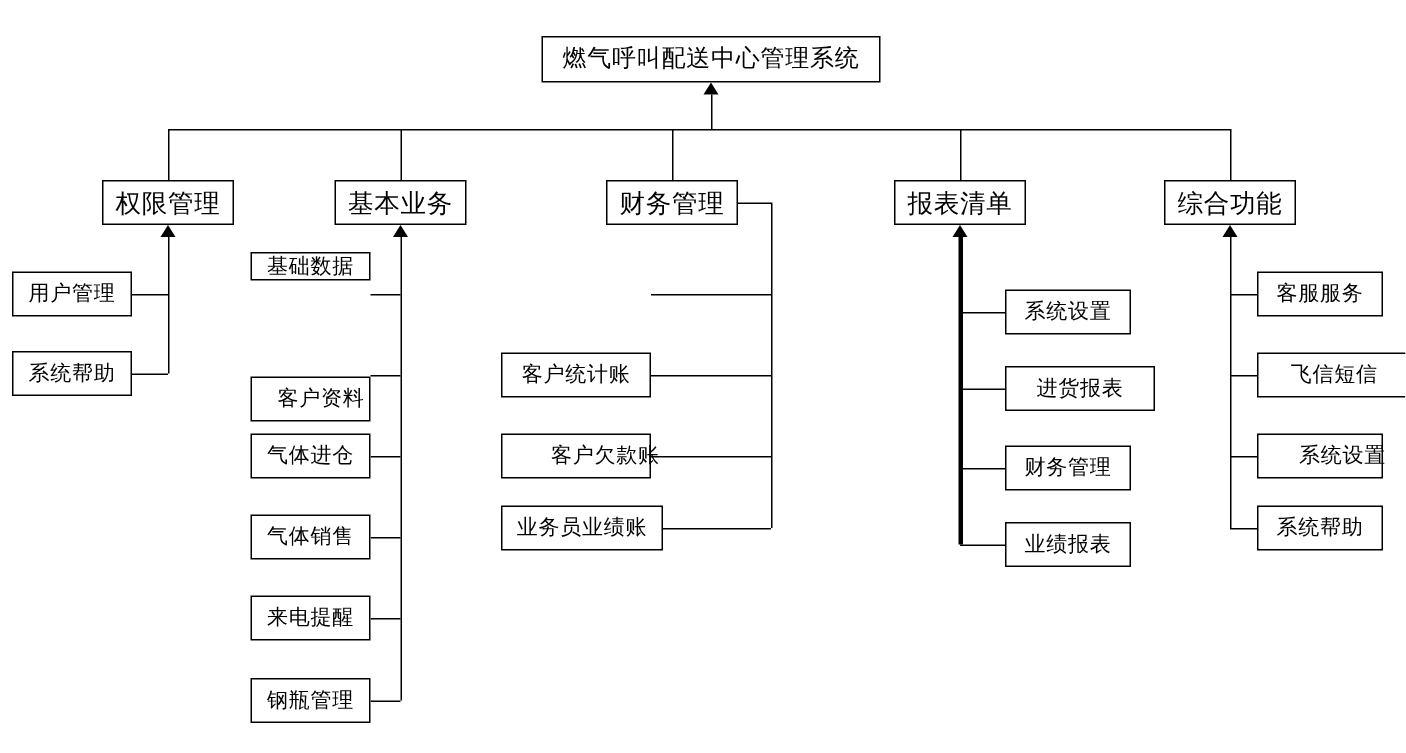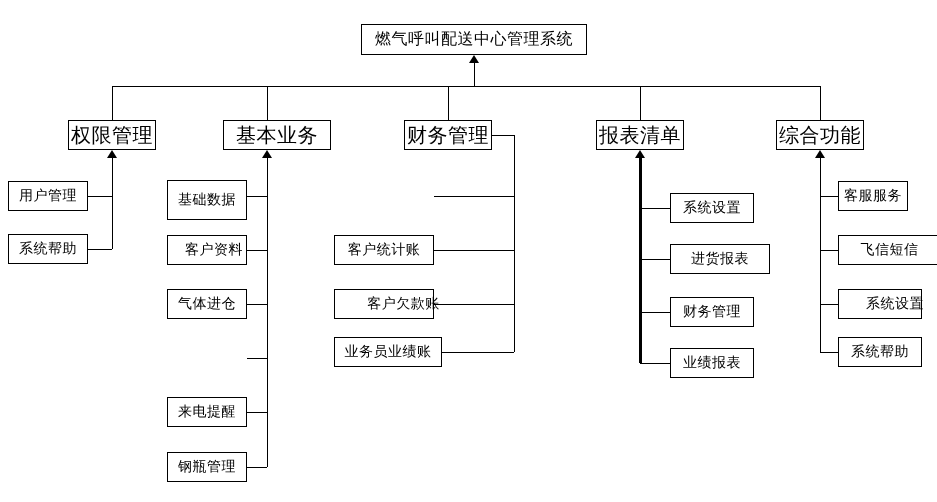--- a/index.html
+++ b/index.html
@@ -18,21 +18,21 @@
     background:#ffffff;
     display:flex;
     align-items:center;
     justify-content:center;
     color:#000000;
     white-space:nowrap;
     letter-spacing:0.5px;
     z-index:3;
   }
   .node-root{font-size:16px;}
-  .node-l2{font-size:20px;}
+  .node-l2{font-size:17px;}
   .node-l3{font-size:14px;}
   .edge{
     position:absolute;
     background:#000000;
     z-index:1;
   }
   .edge.h{height:1px;}
   .edge.v{width:1px;}
   .arrow-up{
     position:absolute;
@@ -53,30 +53,31 @@
     <div class="arrow-up" style="left: 469px; top: 55px;"></div>
     <div class="edge v" style="left: 112px; top: 86px; height: 34px; width: 1px;"></div>
     <div class="node node-l2" style="left: 68px; top: 120px; width: 88px; height: 30px;">权限管理</div>
     <div class="edge v" style="left: 112px; top: 158px; height: 91px; width: 1px;"></div>
     <div class="arrow-up" style="left: 107px; top: 150px;"></div>
     <div class="edge h" style="left: 88px; top: 196px; width: 24px; height: 1px;"></div>
     <div class="node node-l3" style="left: 8px; top: 181px; width: 80px; height: 30px;">用户管理</div>
     <div class="edge h" style="left: 88px; top: 249px; width: 24px; height: 1px;"></div>
     <div class="node node-l3" style="left: 8px; top: 234px; width: 80px; height: 30px;">系统帮助</div>
     <div class="edge v" style="left: 267px; top: 86px; height: 34px; width: 1px;"></div>
-    <div class="node node-l2" style="left: 223px; top: 120px; width: 108px; height: 30px;">基本业务</div>
+    <div class="node node-l2" style="left: 223px; top: 120px; width: 88px; height: 30px;">基本业务</div>
     <div class="edge v" style="left: 267px; top: 158px; height: 309px; width: 1px;"></div>
     <div class="arrow-up" style="left: 262px; top: 150px;"></div>
     <div class="edge h" style="left: 247px; top: 196px; width: 20px; height: 1px;"></div>
-    <div class="node node-l3" style="left: 167px; top: 180px; width: 80px; height: 40px; text-align: right;">基础数据</div>
+    <div class="node node-l3" style="left: 167px; top: 168px; width: 80px; height: 19px; text-align: right;">基础数据</div>
     <div class="edge h" style="left: 247px; top: 250px; width: 20px; height: 1px;"></div>
-    <div class="node node-l3" style="left: 167px; top: 235px; width: 80px; height: 30px; padding-left: 14px;">客户资料</div>
+    <div class="node node-l3" style="left: 167px; top: 251px; width: 80px; height: 30px; padding-left: 14px;">客户资料</div>
     <div class="edge h" style="left: 247px; top: 304px; width: 20px; height: 1px;"></div>
     <div class="node node-l3" style="left: 167px; top: 289px; width: 80px; height: 30px;">气体进仓</div>
     <div class="edge h" style="left: 247px; top: 358px; width: 20px; height: 1px;"></div>
+    <div class="node node-l3" style="left: 167px; top: 343px; width: 80px; height: 30px;">气体销售</div>
     <div class="edge h" style="left: 247px; top: 412px; width: 20px; height: 1px;"></div>
     <div class="node node-l3" style="left: 167px; top: 397px; width: 80px; height: 30px;">来电提醒</div>
     <div class="edge h" style="left: 247px; top: 467px; width: 20px; height: 1px;"></div>
     <div class="node node-l3" style="left: 167px; top: 452px; width: 80px; height: 30px;">钢瓶管理</div>
     <div class="edge v" style="left: 448px; top: 86px; height: 34px; width: 1px;"></div>
     <div class="node node-l2" style="left: 404px; top: 120px; width: 88px; height: 30px;">财务管理</div>
     <div class="edge h" style="left: 492px; top: 135px; width: 22px; height: 1px;"></div>
     <div class="edge v" style="left: 514px; top: 135px; height: 217px; width: 1px;"></div>
     <div class="edge h" style="left: 434px; top: 196px; width: 80px; height: 1px;"></div>
     <div class="edge h" style="left: 434px; top: 250px; width: 80px; height: 1px;"></div>
@@ -95,20 +96,20 @@
     <div class="node node-l3" style="left: 670px; top: 244px; width: 100px; height: 30px;">进货报表</div>
     <div class="edge h" style="left: 640px; top: 312px; width: 30px; height: 1px;"></div>
     <div class="node node-l3" style="left: 670px; top: 297px; width: 84px; height: 30px;">财务管理</div>
     <div class="edge h" style="left: 640px; top: 363px; width: 30px; height: 1px;"></div>
     <div class="node node-l3" style="left: 670px; top: 348px; width: 84px; height: 30px;">业绩报表</div>
     <div class="edge v" style="left: 820px; top: 86px; height: 34px; width: 1px;"></div>
     <div class="node node-l2" style="left: 776px; top: 120px; width: 88px; height: 30px;">综合功能</div>
     <div class="edge v" style="left: 820px; top: 158px; height: 194px; width: 1px;"></div>
     <div class="arrow-up" style="left: 815px; top: 150px;"></div>
     <div class="edge h" style="left: 820px; top: 196px; width: 18px; height: 1px;"></div>
-    <div class="node node-l3" style="left: 838px; top: 181px; width: 70px; height: 30px;">客服服务</div>
+    <div class="node node-l3" style="left: 838px; top: 181px; width: 84px; height: 30px;">客服服务</div>
     <div class="edge h" style="left: 820px; top: 250px; width: 18px; height: 1px;"></div>
     <div class="node node-l3" style="left: 838px; top: 235px; width: 103px; height: 30px;">飞信短信</div>
     <div class="edge h" style="left: 820px; top: 304px; width: 18px; height: 1px;"></div>
     <div class="node node-l3" style="left: 838px; top: 289px; width: 84px; height: 30px; padding-left: 30px;">系统设置</div>
     <div class="edge h" style="left: 820px; top: 352px; width: 18px; height: 1px;"></div>
     <div class="node node-l3" style="left: 838px; top: 337px; width: 84px; height: 30px;">系统帮助</div>
   </div>
 
 </body></html>

